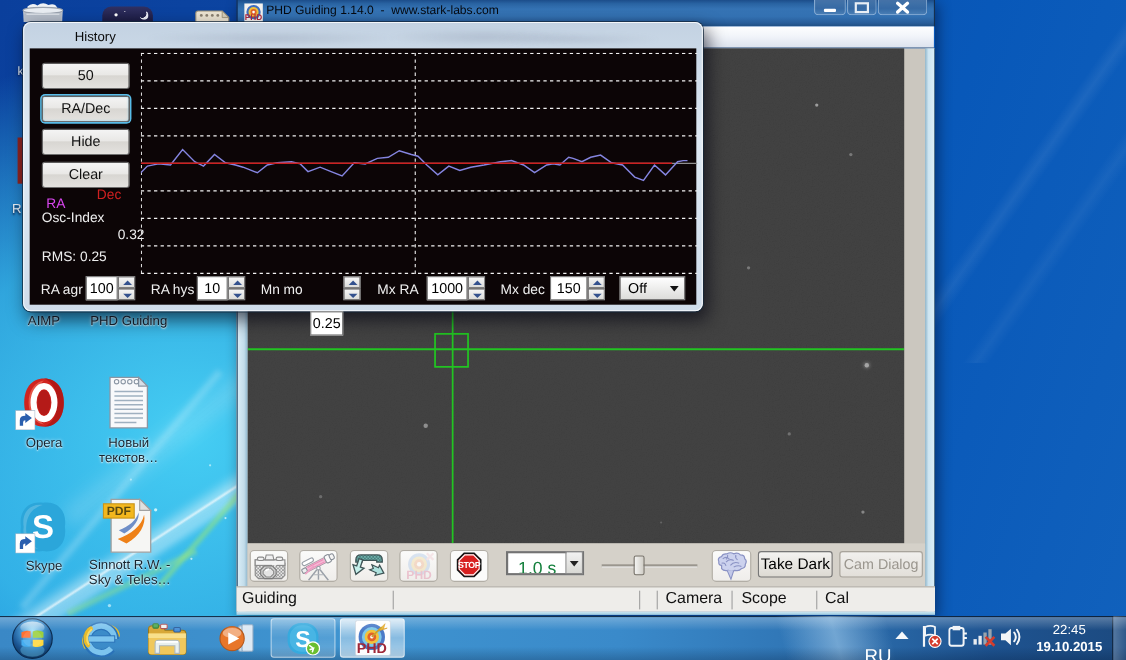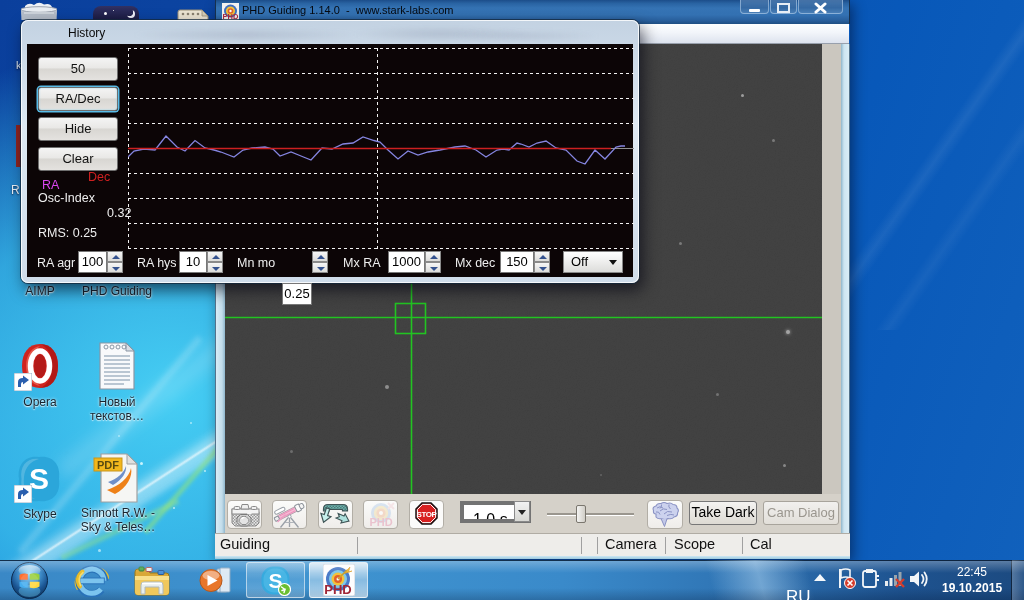--- a/index.html
+++ b/index.html
@@ -265,21 +265,21 @@
     <circle cx="17" cy="12" r="4.6" fill="#f0b088"></circle>
           <circle cx="17" cy="12" r="2" fill="#fff"></circle>
     <path d="M24 2 L30 8 M30 2 L24 8" stroke="#f0c8d0" stroke-width="2"></path>
     <text x="17" y="25" font-size="11" font-weight="bold" fill="#e080a0" text-anchor="middle" font-family="Liberation Sans">PHD</text>
         </svg></div>
   <div class="tbtn" style="left:184px;background:#fbfbfa;"><svg width="33" height="27" viewBox="0 0 33 27">
     <path d="M12 2 L21 2 L27 8 L27 17 L21 23 L12 23 L6 17 L6 8 Z" fill="#d82020" stroke="#151515" stroke-width="1.5"></path>
           <path d="M12.6 3.4 L20.4 3.4 L25.6 8.6 L25.6 16.4 L20.4 21.6 L12.6 21.6 L7.4 16.4 L7.4 8.6 Z" fill="none" stroke="#fff" stroke-width="1"></path>
     <text x="16.5" y="15.8" font-size="8" font-weight="bold" fill="#fff" text-anchor="middle" font-family="Liberation Sans" letter-spacing="-0.4">STOP</text>
         </svg></div>
-  <div class="abs" style="left:235px;top:7px;width:71px;height:22px;background:#fff;border:4px solid #737373;box-sizing:border-box;font-size:16px;color:#000000;padding:6px 0 0 9px;overflow:hidden;">1.0 s</div>
+  <div class="abs" style="left:235px;top:7px;width:71px;height:22px;background:#fff;border:2px solid #737373;box-sizing:border-box;font-size:16px;color:#15803d;padding:6px 0 0 9px;overflow:hidden;">1.0 s</div>
   <div class="abs" style="left:289px;top:7px;width:16px;height:21px;background:linear-gradient(180deg,#f2f2f2,#d8d8d4);border:1px solid #8a8a8a;box-sizing:border-box;">
         <div style="position:absolute;left:3px;top:8px;width:0;height:0;border-left:4.5px solid transparent;border-right:4.5px solid transparent;border-top:5px solid #222;"></div>
       </div>
   <div class="abs" style="left:322px;top:19px;width:87px;height:2px;background:#9a968e;border-bottom:1px solid #fff;"></div>
   <div class="abs" style="left:351px;top:11px;width:10px;height:18px;background:linear-gradient(90deg,#f4f4f2,#d0cdc6);border:1px solid #7a766e;border-radius:2px;box-sizing:border-box;"></div>
   <div class="tbtn" style="left:422px;width:36px;"><svg width="34" height="27" viewBox="0 0 34 27">
     <path d="M8 13 Q5 13 5.5 9.5 Q4 6 8 5 Q9 2 13 2.5 Q16 0.5 19 2.5 Q23 1 25 3.5 Q29 3.5 29 7 Q31.5 9 29.5 12 Q30 15 26 16 Q24 18.5 20 17.5 Q17 19.5 14 17.5 Q10 18.5 8 16 Z" fill="#ccd2ee" stroke="#8a92c4" stroke-width="1.1"></path>
     <path d="M9 7 Q12 4.5 15 7 M12 10 Q15 6.5 19 8.5 M16 13 Q19 9 24 11 M8 11 Q11 10 12 13.5 M19 14.5 Q23 12.5 26 14 M13.5 3.5 Q14 6 12 7.5 M21 3.5 Q20 6 22.5 8" fill="none" stroke="#8a92c4" stroke-width="1"></path>
     <path d="M13 17.5 L16.5 25.5 L19 17.8" fill="#c2c8e8" stroke="#8a92c4" stroke-width="1"></path>
         </svg></div>

